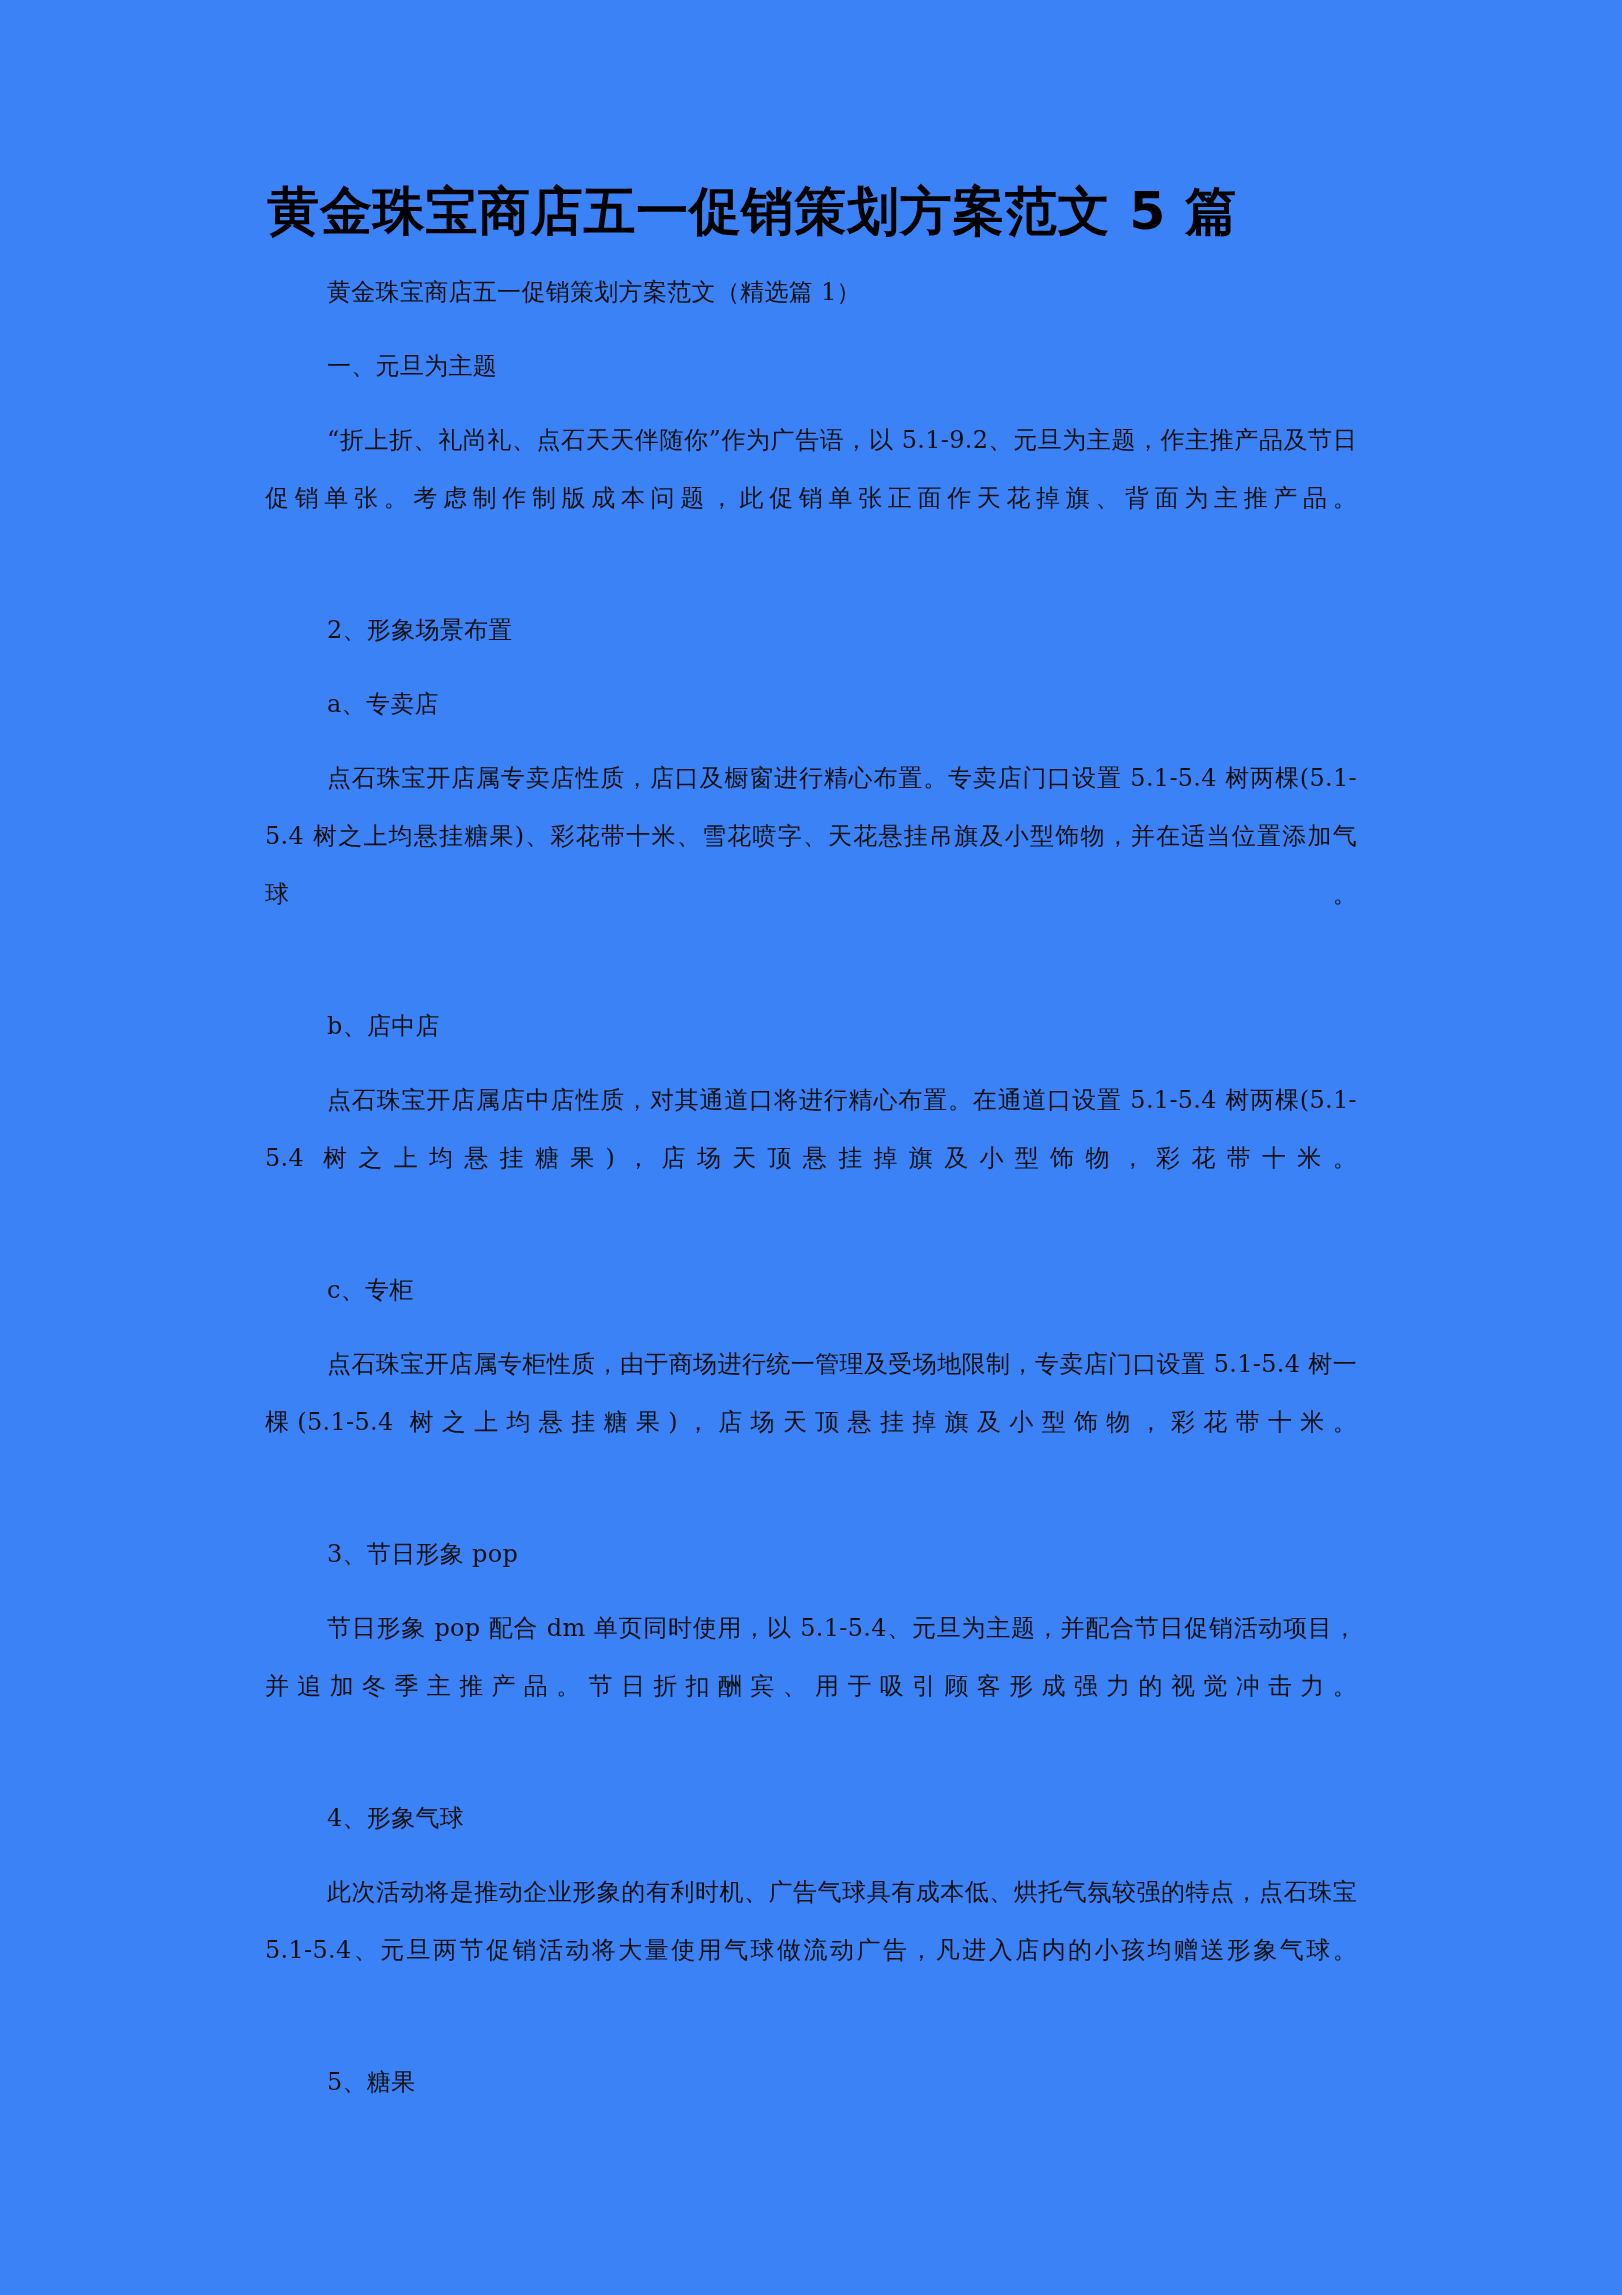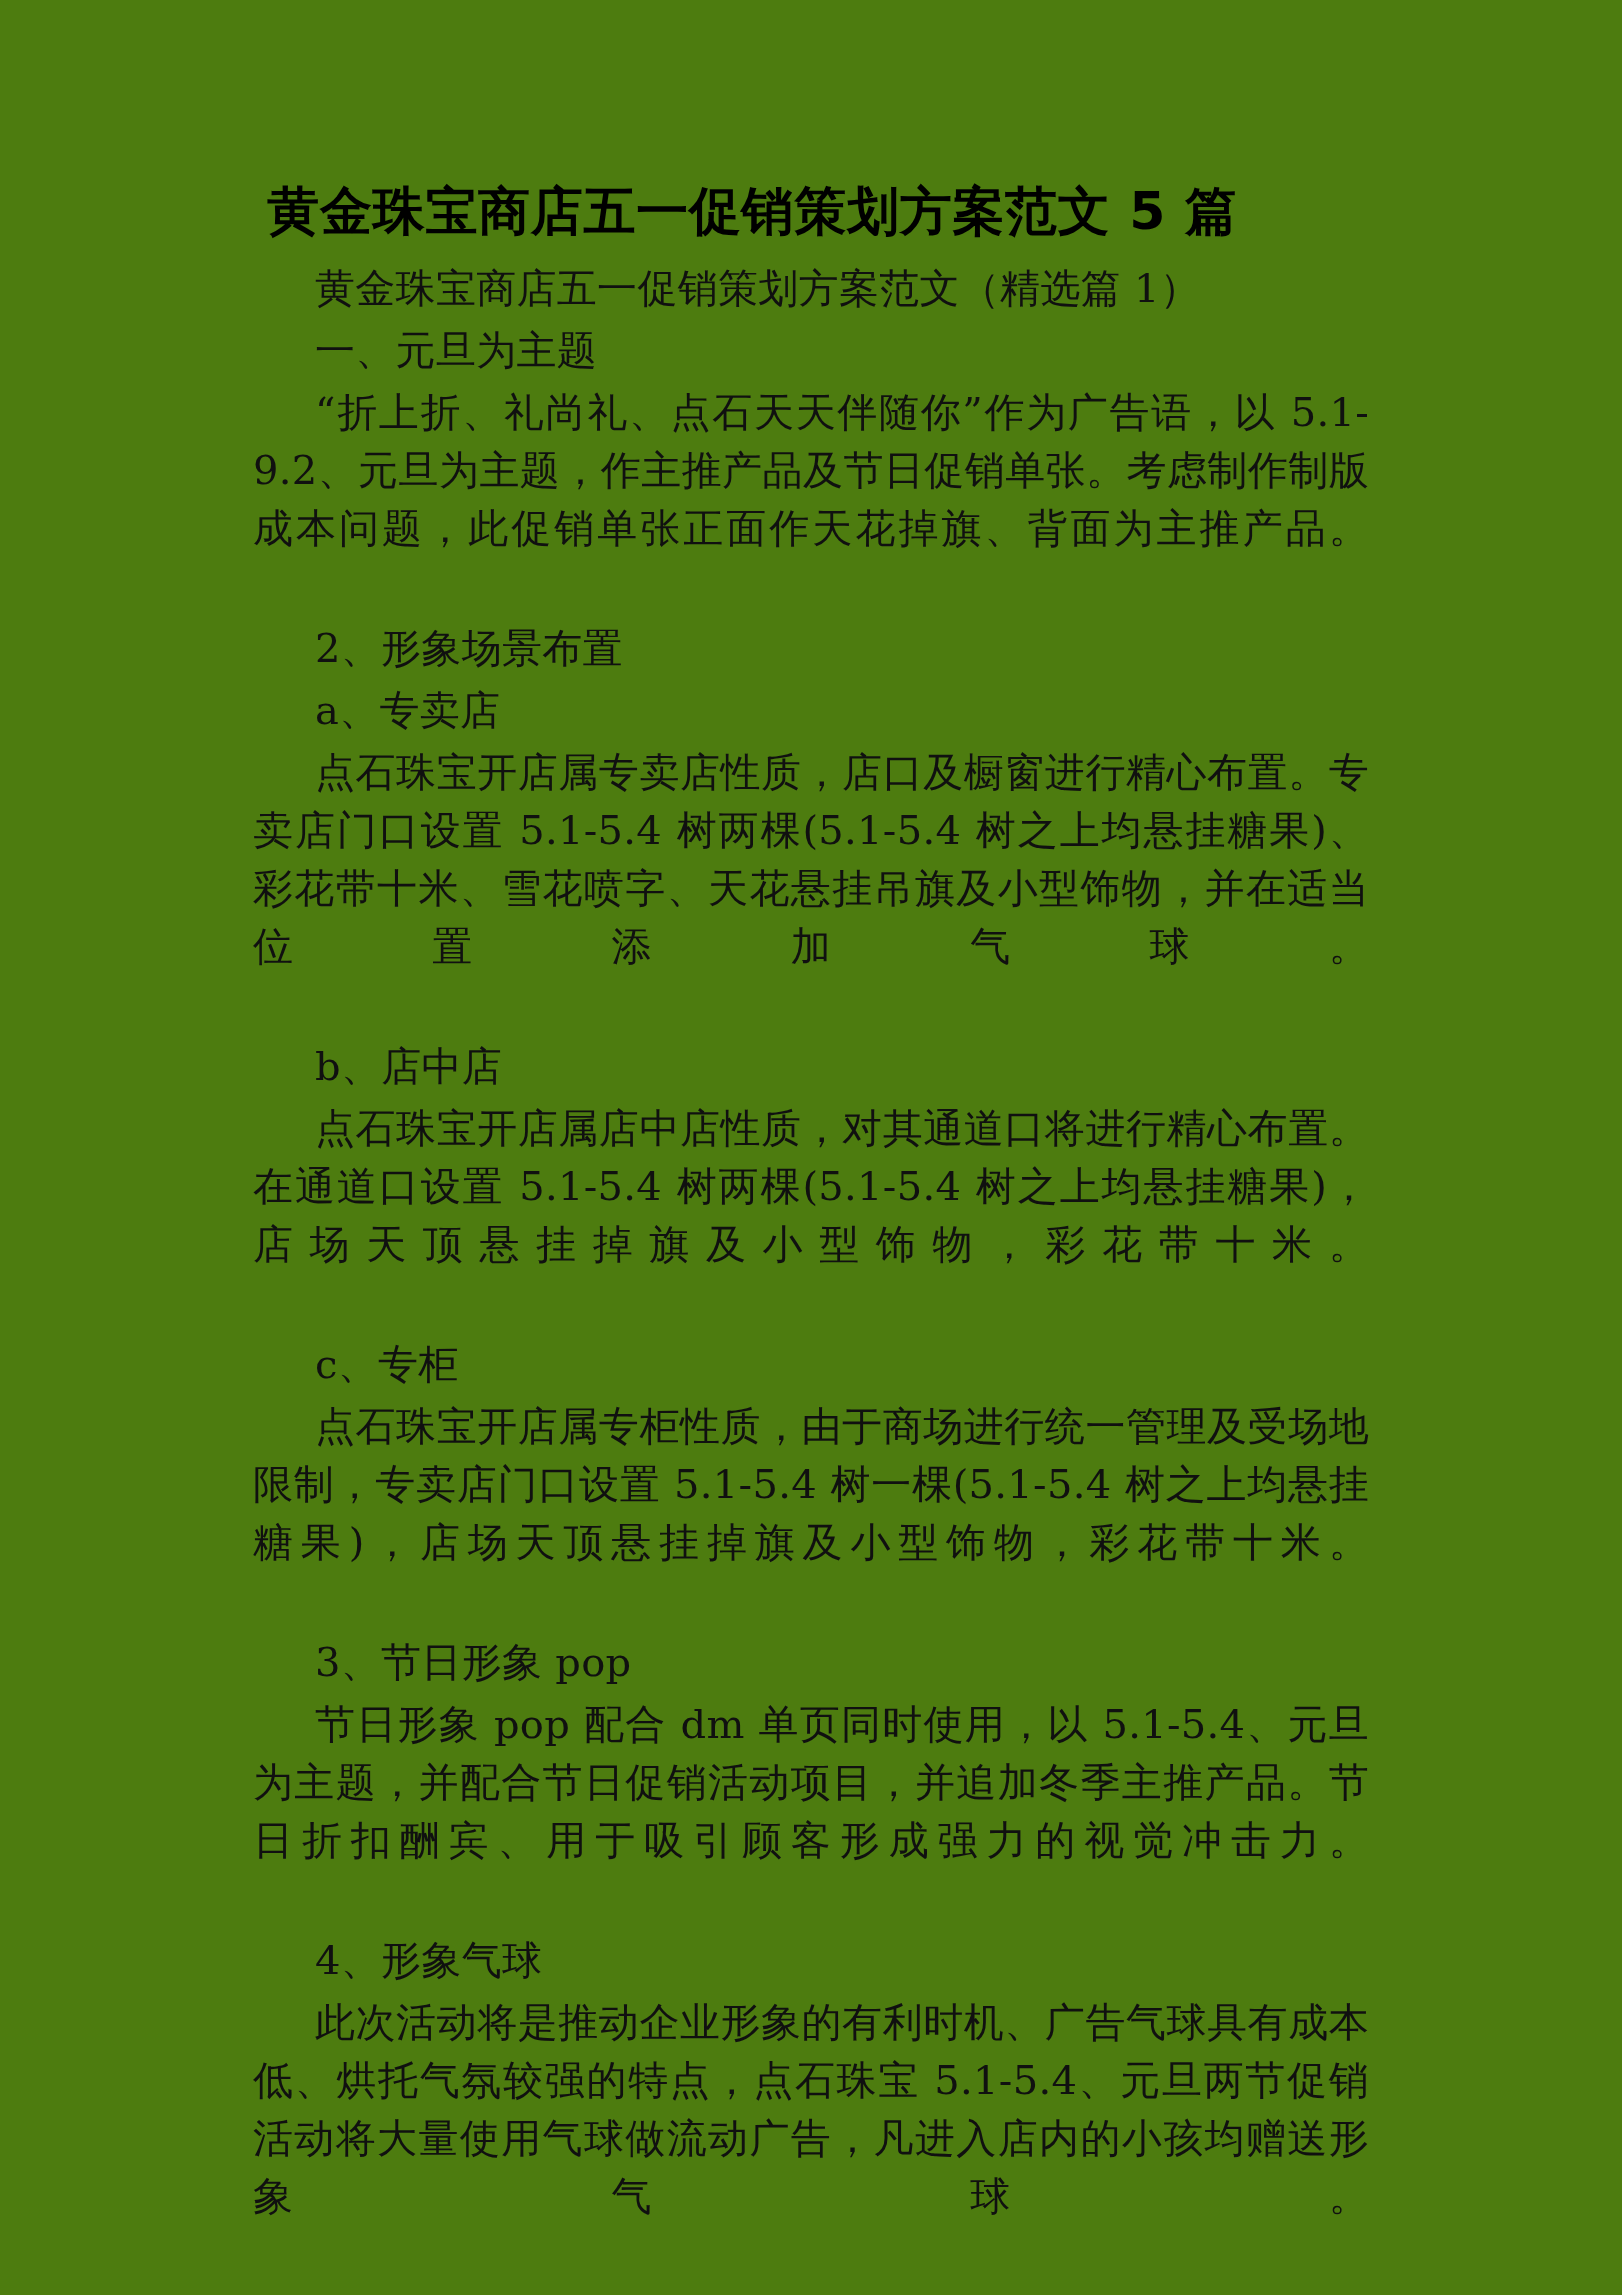--- a/index.html
+++ b/index.html
@@ -13,21 +13,21 @@
     height: 2295px;
     overflow: hidden;
     font-family: "DejaVu Serif", "Liberation Serif", serif;
     color: #000000;
     -webkit-font-smoothing: antialiased;
   }
   .page {
     position: relative;
     width: 1623px;
     height: 2295px;
-    background: #4d7c0f;
+    background: #3b82f6;
     box-sizing: border-box;
   }
   .content {
     position: absolute;
     left: 249px;
     top: 175px;
     width: 1124px;
   }
 
   
@@ -39,25 +39,25 @@
     letter-spacing: 0.7px;
     margin: 0 0 11.8px 0;
     padding-left: 18.3px;
     white-space: nowrap;
     color: #000;
   }
 
   
   .para {
     font-family: "DejaVu Serif", "Liberation Serif", serif;
-    font-size: 40px;
+    font-size: 24px;
     line-height: 58px;
     text-align: justify;
     text-justify: inter-ideograph;
-    margin: 4px;
+    margin: 16px;
     color: #101010;
     letter-spacing: 0.3px;
     word-break: break-all;
   }
   .para.indent {
     text-indent: 62px;
   }
   .para.heading-line {
     text-indent: 62px;
     white-space: nowrap;

